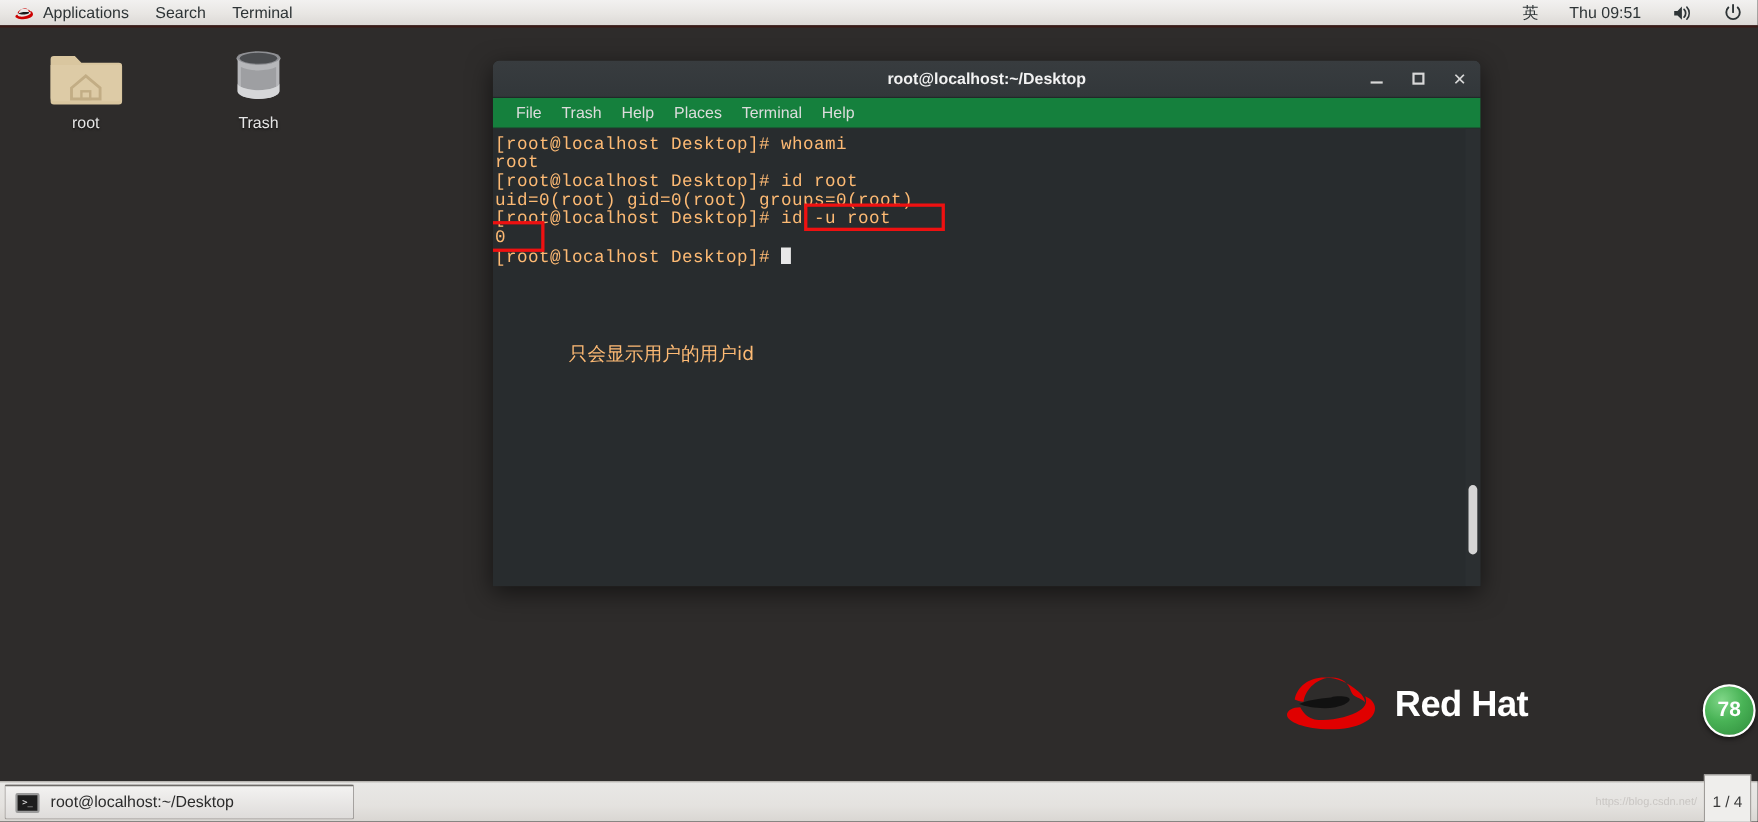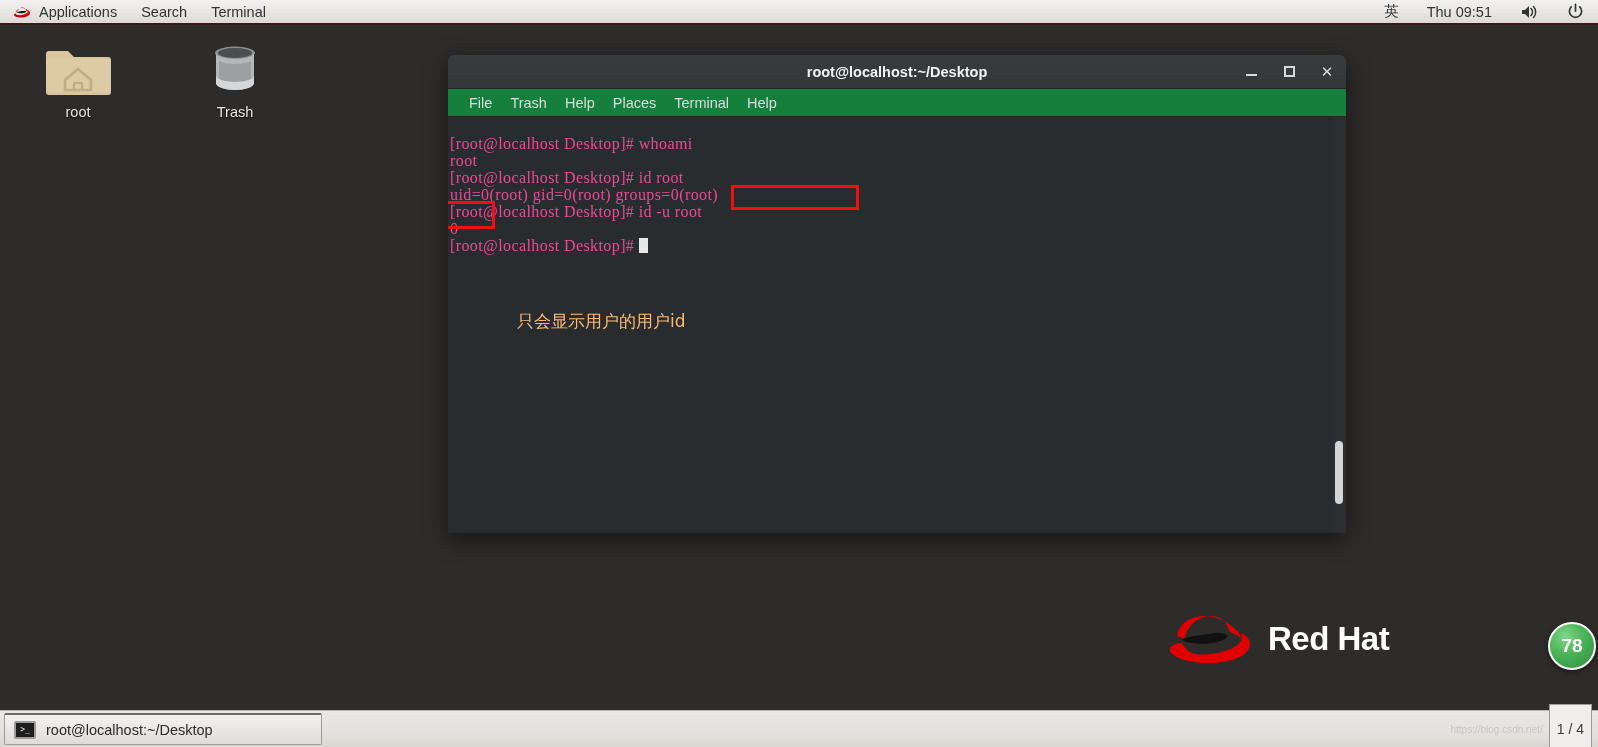--- a/index.html
+++ b/index.html
@@ -92,24 +92,24 @@
     padding: 0 9px; height: 28px; line-height: 28px;
     font-size: 14.5px; color: #dcdcdc; cursor: default;
   }
 
   #term-body {
     flex: 1 1 auto; position: relative;
     background: #282c2e;
     overflow: hidden;
   }
   #term-text {
-    position: absolute; left: 2px; top: 18px;
-    font-family: Liberation Serif, serif;
+    position: absolute; left: 2px; top: 6px;
+    font-family: Liberation Mono, monospace;
     font-size: 16px; line-height: 17px;
-    color: #ec4899;
+    color: #fdba74;
     white-space: pre;
     letter-spacing: 0.4px;
   }
   .cursor-block {
     display: inline-block; width: 9px; height: 15px;
     background: #e8e8e8; vertical-align: -2px;
   }
   #annotation-cn {
     position: absolute; left: 69px; top: 193px;
     color: #fdba74; font-size: 17px;

